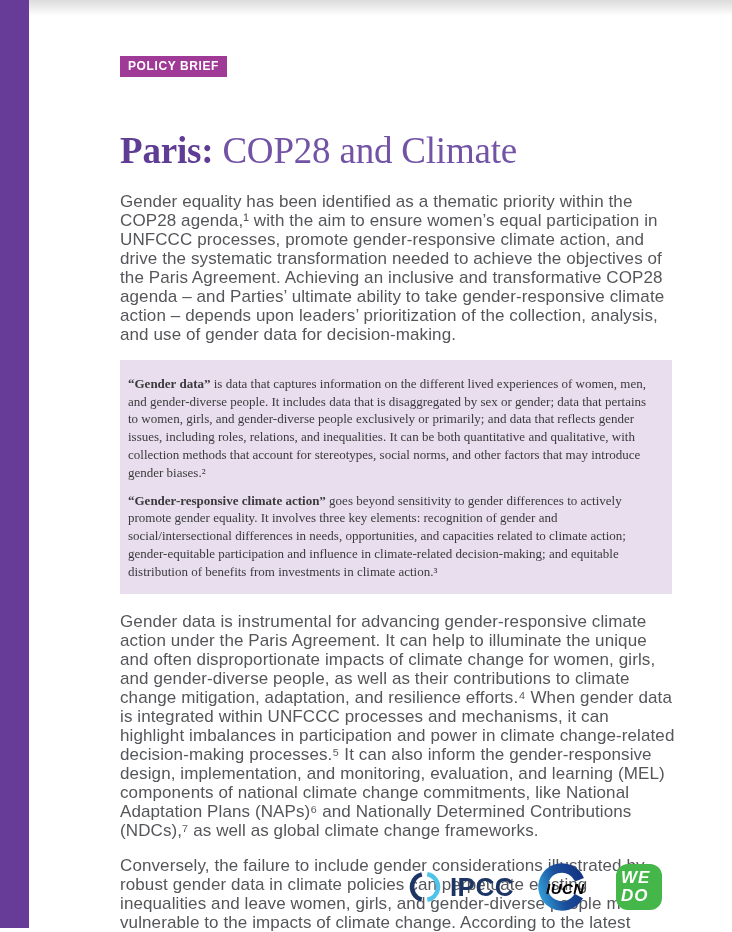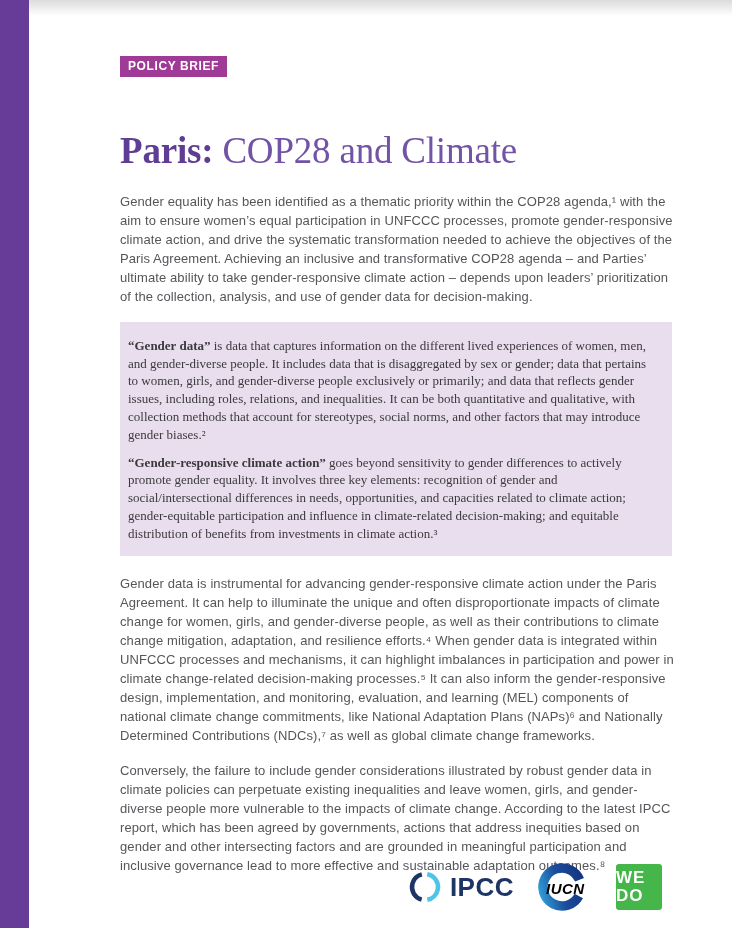--- a/index.html
+++ b/index.html
@@ -37,21 +37,21 @@
     font-family:"Liberation Serif",serif;
     font-size:37px;
     line-height:1.12;
     letter-spacing:-0.2px;
     color:#5F3D94;
   }
   .t-bold{font-weight:700;color:#5F3D94;}
   .t-light{font-weight:400;color:#7253A5;}
   .body-p{
     margin:0 0 16px 0;
-    font-size:13px;
+    font-size:17px;
     line-height:19px;
     color:#55565A;
     letter-spacing:0.1px;
   }
   .def-box{
     background:#E9DEEE;
     padding:15px 18px 13px 8px;
     margin:6px 4px 18px 0;
   }
   .def-p{
@@ -87,23 +87,23 @@
   .iisd-text{
     font-weight:800;font-size:26px;color:#1C3564;letter-spacing:0.5px;line-height:1;
   }
   .logo-iucn{position:relative;width:58px;height:54px;}
   .iucn-text{
     position:absolute;left:10px;top:20px;
     font-weight:800;font-size:15px;color:#000000;letter-spacing:0.5px;font-style:italic;
   }
   .logo-wedo{
     width:46px;height:46px;
-    background:#45B649;border-radius:3px;
+    background:#45B649;border-radius:12px;
     display:flex;flex-direction:column;justify-content:center;
-    box-sizing:border-box;
+    padding-left:5px;box-sizing:border-box;font-style:italic;
   }
   .logo-wedo span{
     color:#ffffff;font-weight:800;font-size:17px;line-height:18px;letter-spacing:1px;
   }
 </style>
 </head>
 <body>
 
 <div class="top-fade"></div>
 <div class="accent-strip"></div>

